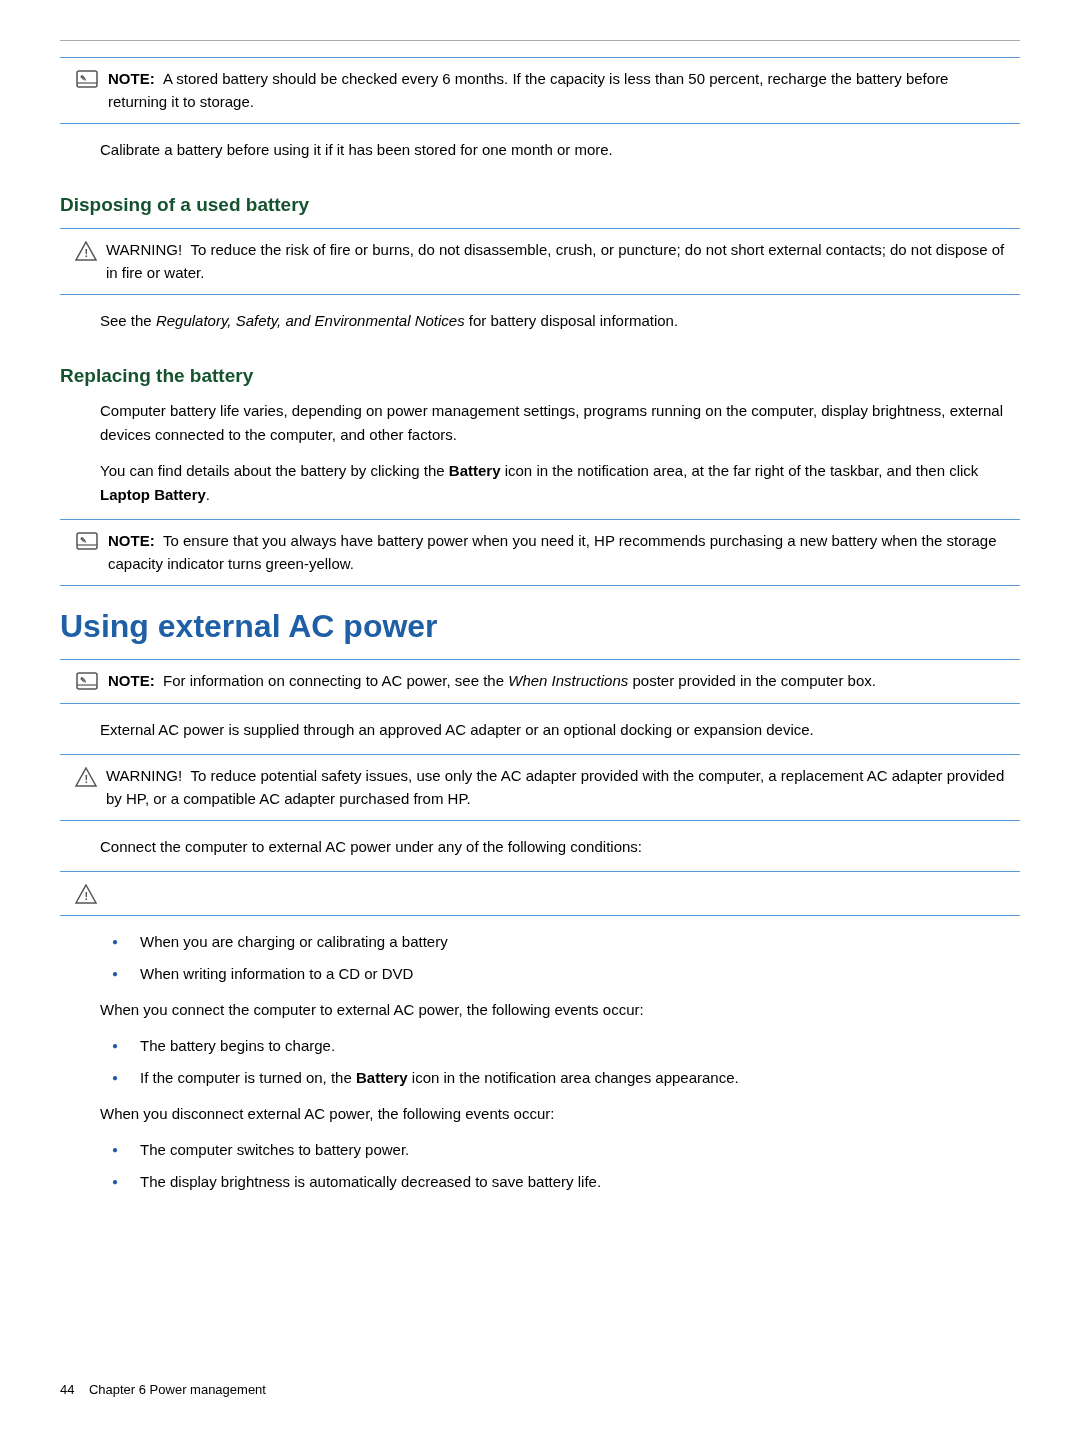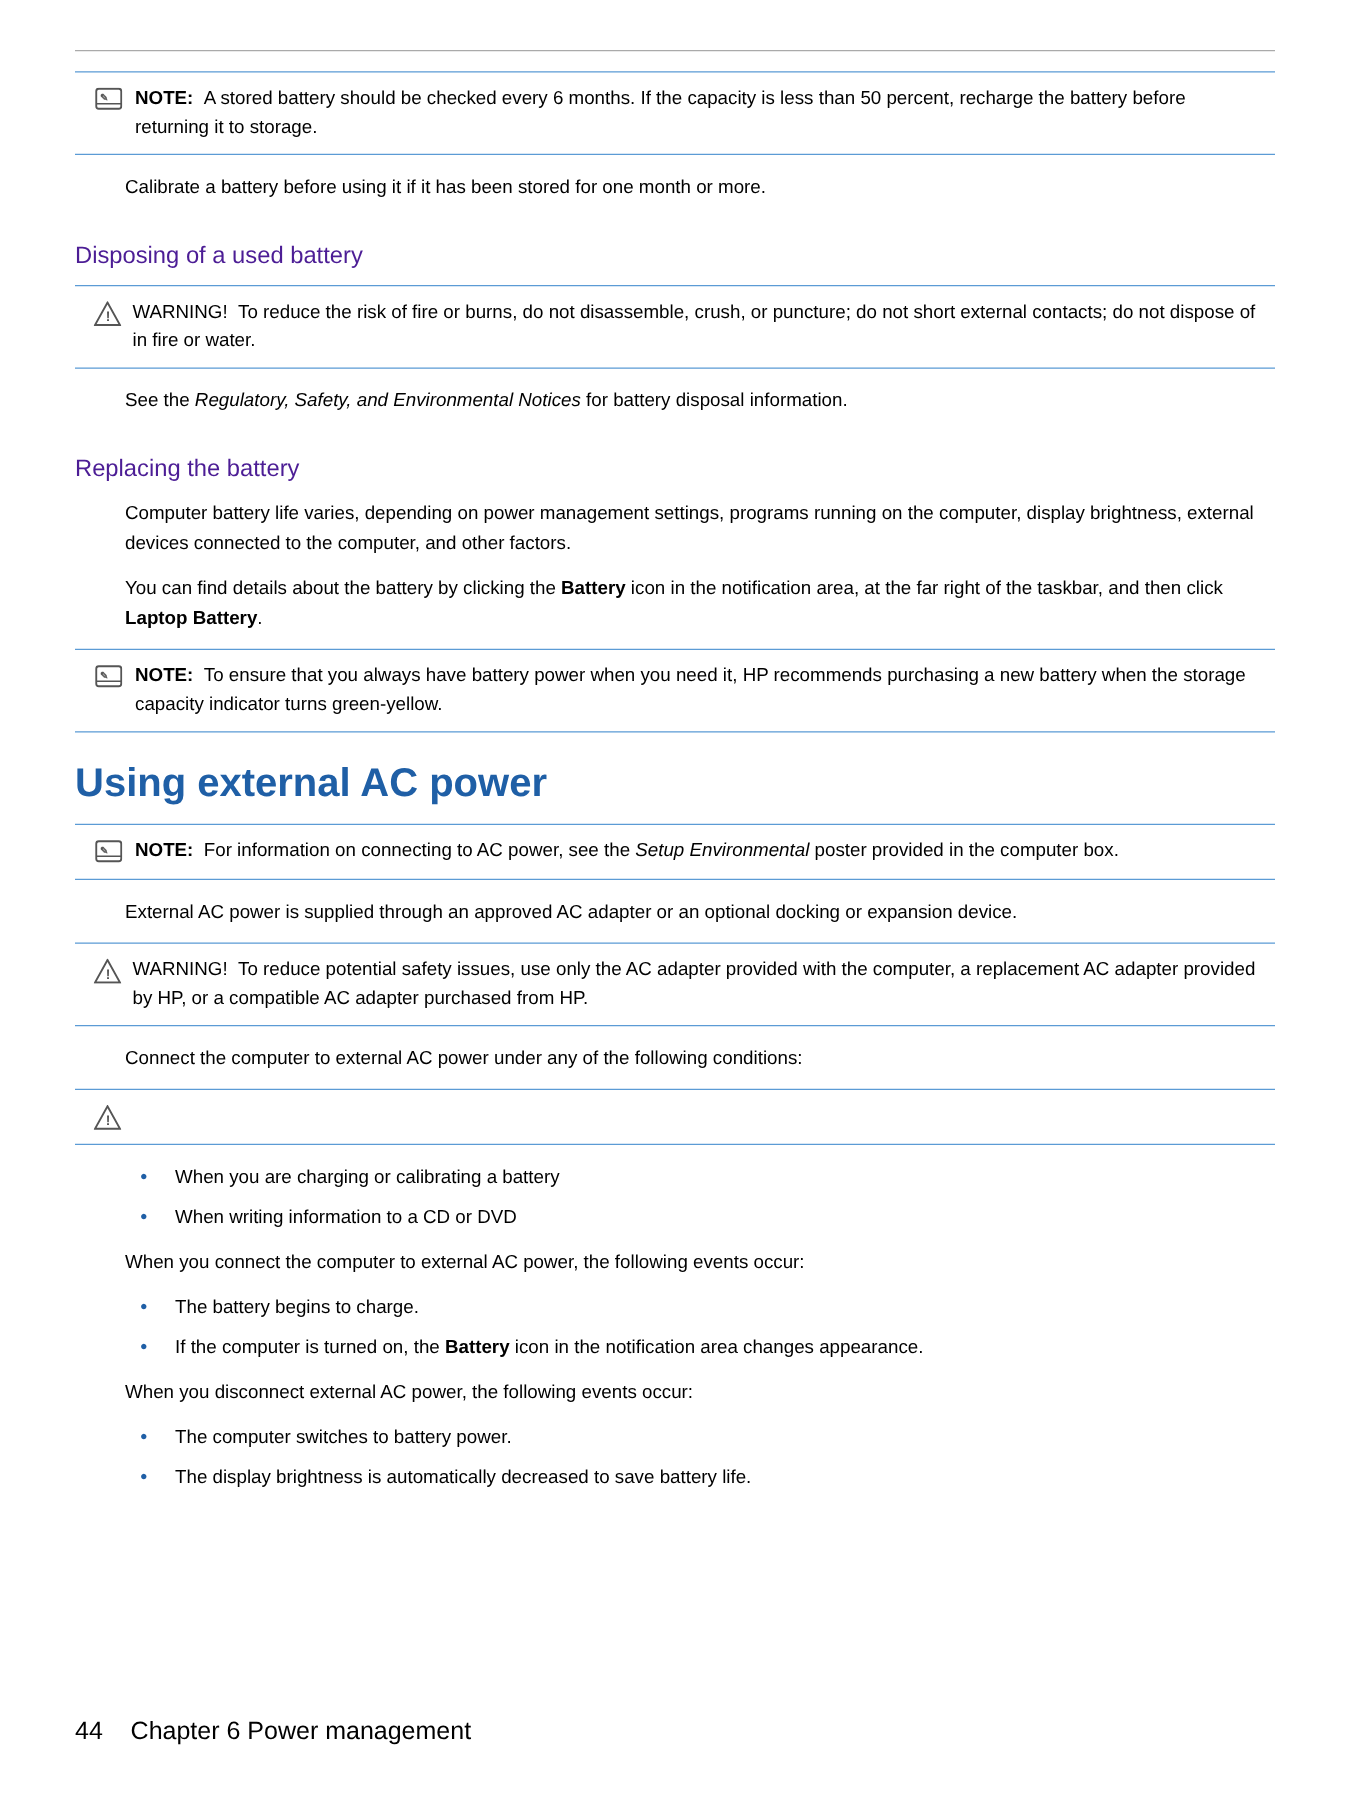--- a/index.html
+++ b/index.html
@@ -73,23 +73,23 @@
       font-weight: normal;
       color: #000;
     }
 
     .note-text, .warning-text {
       font-size: 15px;
       line-height: 1.5;
     }
 
     .section-heading-blue {
-      color: #4c1d95;
+      color: #14532d;
       font-size: 19px;
-      font-weight: normal;
+      font-weight: bold;
       margin-bottom: 12px;
       margin-top: 32px;
     }
 
     .page-heading-blue {
       color: #1f5fa6;
       font-size: 32px;
       font-weight: bold;
       margin-bottom: 14px;
       margin-top: 22px;
@@ -120,21 +120,21 @@
       font-size: 10px;
       position: absolute;
       left: -18px;
       top: 4px;
     }
 
     .footer {
       position: absolute;
       bottom: 40px;
       left: 60px;
-      font-size: 20px;
+      font-size: 13px;
       color: #000;
     }
 
     .divider-top {
       border-top: 1px solid #aaaaaa;
       margin-bottom: 16px;
     }
 
     .italic { font-style: italic; }
   </style>
@@ -205,21 +205,21 @@
 <div class="note-box">
   <span class="note-icon">
     <svg viewBox="0 0 22 20" fill="none" xmlns="http://www.w3.org/2000/svg">
       <rect x="1" y="1" width="20" height="16" rx="2" stroke="#555" stroke-width="1.5" fill="white"></rect>
       <line x1="1" y1="13" x2="21" y2="13" stroke="#555" stroke-width="1.2"></line>
       <text x="4" y="11" font-size="8" fill="#555" font-family="Arial" font-weight="bold">✎</text>
     </svg>
   </span>
   <span class="note-text">
     <span class="note-label">NOTE:</span>
-    &nbsp;<span>For information on connecting to AC power, see the </span><span class="italic">Setup Environmental</span><span> poster provided in the computer box.</span>
+    &nbsp;<span>For information on connecting to AC power, see the </span><span class="italic">When Instructions</span><span> poster provided in the computer box.</span>
   </span>
 </div>
 
 <p class="body-para">External AC power is supplied through an approved AC adapter or an optional docking or expansion device.</p>
 
 <div class="warning-box">
   <span class="warning-icon">
     <svg viewBox="0 0 22 20" xmlns="http://www.w3.org/2000/svg">
       <polygon points="11,1 21,19 1,19" fill="white" stroke="#555" stroke-width="1.5"></polygon>
       <text x="9.5" y="16" font-size="11" fill="#555" font-family="Arial" font-weight="bold">!</text>

